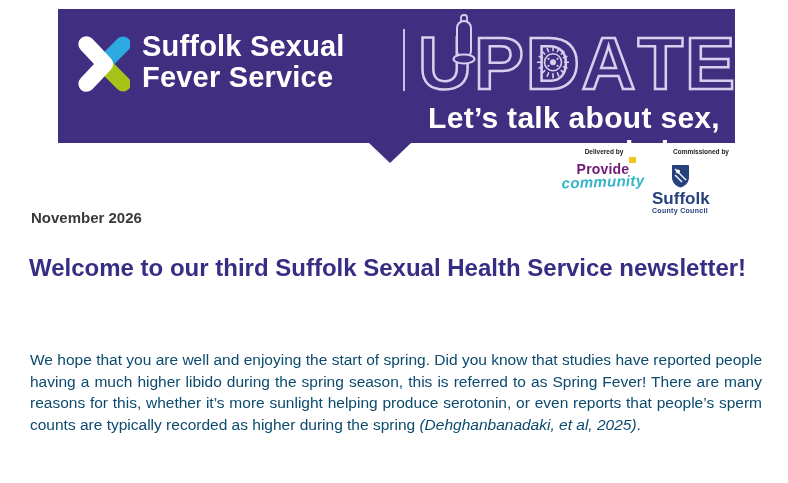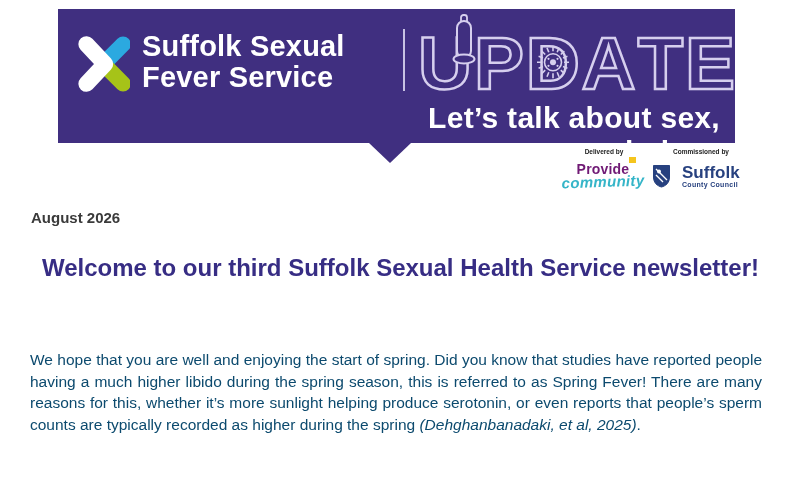--- a/index.html
+++ b/index.html
@@ -59,32 +59,32 @@
     position:relative; display:inline-block;
   }
   .provide-flag {
     position:absolute; right:-7px; top:-4px; width:7px; height:6px; background:#F5C51E;
   }
   .provide-sub {
     font-size:15px; font-weight:bold; font-style:italic; color:#35B5C8;
     margin-top:-5px; transform:rotate(-2deg); letter-spacing:0.3px;
   }
   .council-logo {
-    position:absolute; left:652px; top:164px; display:flex; align-items:center; gap:11px;
+    position:absolute; left:652px; top:164px; display:flex; align-items:center; gap:3px;flex-direction:column;
   }
   .shield { width:19px; height:24px; }
   .council-name { font-size:17px; font-weight:bold; color:#27417F; line-height:16px; }
   .council-sub { font-size:7px; font-weight:bold; color:#27417F; letter-spacing:0.3px; }
   
   .issue-date {
     position:absolute; left:31px; top:209px; font-size:15px; font-weight:bold;
     color:#3a3a3a;
   }
   .headline {
-    position:absolute; left:29px; top:252px; width:730px; text-align:right;
+    position:absolute; left:29px; top:252px; width:730px; text-align:left;
     color:#372D84; font-size:24px; font-weight:bold; line-height:31px;
   }
   .body-copy {
     position:absolute; left:30px; top:349px; width:732px; color:#0c4a6e;
     font-size:15.5px; line-height:21.5px; text-align:justify;
   }
   .body-copy em { font-style:italic; }
 </style>
 </head>
 <body>
@@ -164,19 +164,19 @@
       <path d="M 1.5 1.5 H 17.5 V 13 C 17.5 19 13.5 22 9.5 23 C 5.5 22 1.5 19 1.5 13 Z" fill="#27417F" stroke="#27417F"></path>
       <path d="M 4 5 L 15 16 M 4 11 L 11 18" stroke="#ffffff" stroke-width="1.4" fill="none"></path>
       <circle cx="7" cy="7.5" r="2" fill="#ffffff"></circle>
     </svg>
     <div>
       <div class="council-name">Suffolk</div>
       <div class="council-sub">County Council</div>
     </div>
   </div>
 
-  <div class="issue-date">August 2026</div>
+  <div class="issue-date">November 2026</div>
 
   <h1 class="headline">Welcome to our third Suffolk Sexual Health Service newsletter!</h1>
 
   <p class="body-copy"><span>We hope that you are well and enjoying the start of spring. Did you know that studies have reported people having a much higher libido during the spring season, this is referred to as Spring Fever! There are many reasons for this, whether it’s more sunlight helping produce serotonin, or even reports that people’s sperm counts are typically recorded as higher during the spring </span><em>(Dehghanbanadaki, et al, 2025)</em><span>.</span></p>
 
 </div>
 
 </body></html>

